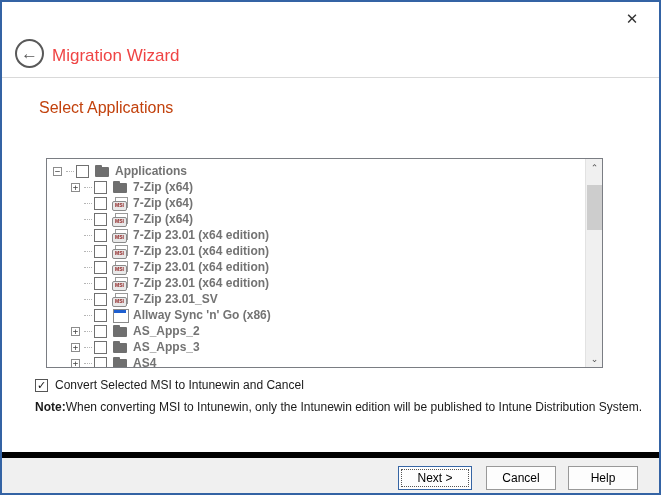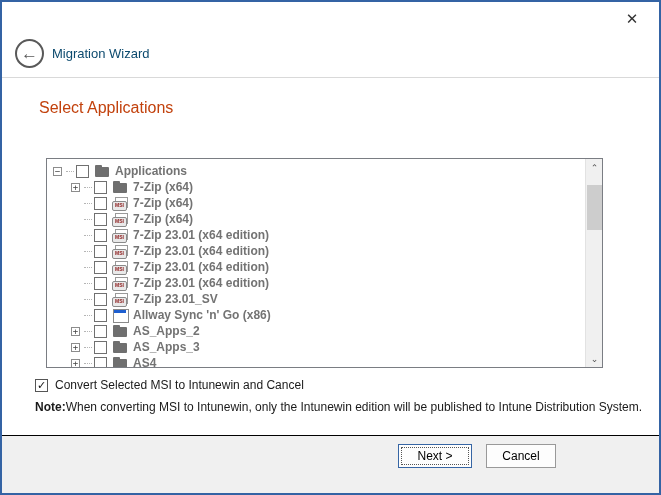--- a/index.html
+++ b/index.html
@@ -20,21 +20,21 @@
   }
 
   
   .wiz-header { position:absolute; top:30px; left:0; right:0; height:45px; background:#fff; }
   .back-circle {
     position:absolute; left:13px; top:7px; width:29px; height:29px;
     border:2px solid #595959; border-radius:50%;
     display:flex; align-items:center; justify-content:center;
     color:#595959; font-size:17px; line-height:1;
   }
-  .wiz-title { position:absolute; left:50px; top:14px; font-size:13px; color:#0c4a6e; }
+  .wiz-title { position:absolute; left:50px; top:14px; font-size:17px; color:#ef4444; }
   .header-divider { position:absolute; top:75px; left:0; right:0; height:1px; background:#d9d9d9; }
 
   
   .heading { position:absolute; left:37px; top:97px; font-size:16px; color:#c2410c; }
   .instruction { position:absolute; left:40px; top:133px; font-size:12px; color:#1a1a1a; }
 
   
   .treebox {
     position:absolute; left:44px; top:156px; width:557px; height:210px;
     background:#fff; border:1px solid #7a7d83; overflow:hidden;
@@ -104,22 +104,22 @@
   .cb {
     width:13px; height:13px; border:1px solid #555; background:#fff;
     margin-right:7px; display:flex; align-items:center; justify-content:center;
     font-size:11px; line-height:11px; color:#111;
   }
   .note-row { position:absolute; left:33px; top:398px; font-size:12px; color:#1a1a1a; }
   .note-label { font-weight:bold; }
 
   
   .footer {
-    position:absolute; left:0; right:0; bottom:0; height:58px;
-    background:#f0f0f0; border-top:1px solid #000000;
+    position:absolute; left:0; right:0; bottom:0; height:41px;
+    background:#f0f0f0; border-top:6px solid #000000;
   }
   .btn {
     position:absolute; top:8px; height:24px; background:#fdfdfd;
     border:1px solid #999; font-size:12px; color:#000;
     display:flex; align-items:center; justify-content:center;
     font-family:"Liberation Sans","DejaVu Sans",sans-serif;
   }
   .btn.next { left:396px; width:74px; border:1px solid #3665a4; outline:1px dotted #555; outline-offset:-4px; }
   .btn.cancel { left:484px; width:70px; }
   .btn.help { left:566px; width:70px; }
@@ -272,15 +272,16 @@
     <span>Convert Selected MSI to Intunewin and Cancel</span>
   </div>
 
   <div class="note-row">
     <span class="note-label">Note:</span><span>When converting MSI to Intunewin, only the Intunewin edition will be published to Intune Distribution System.</span>
   </div>
 
   <div class="footer">
     <div class="btn next">Next &gt;</div>
     <div class="btn cancel">Cancel</div>
+    <div class="btn help">Help</div>
   </div>
 
 </div>
 
 </body></html>

